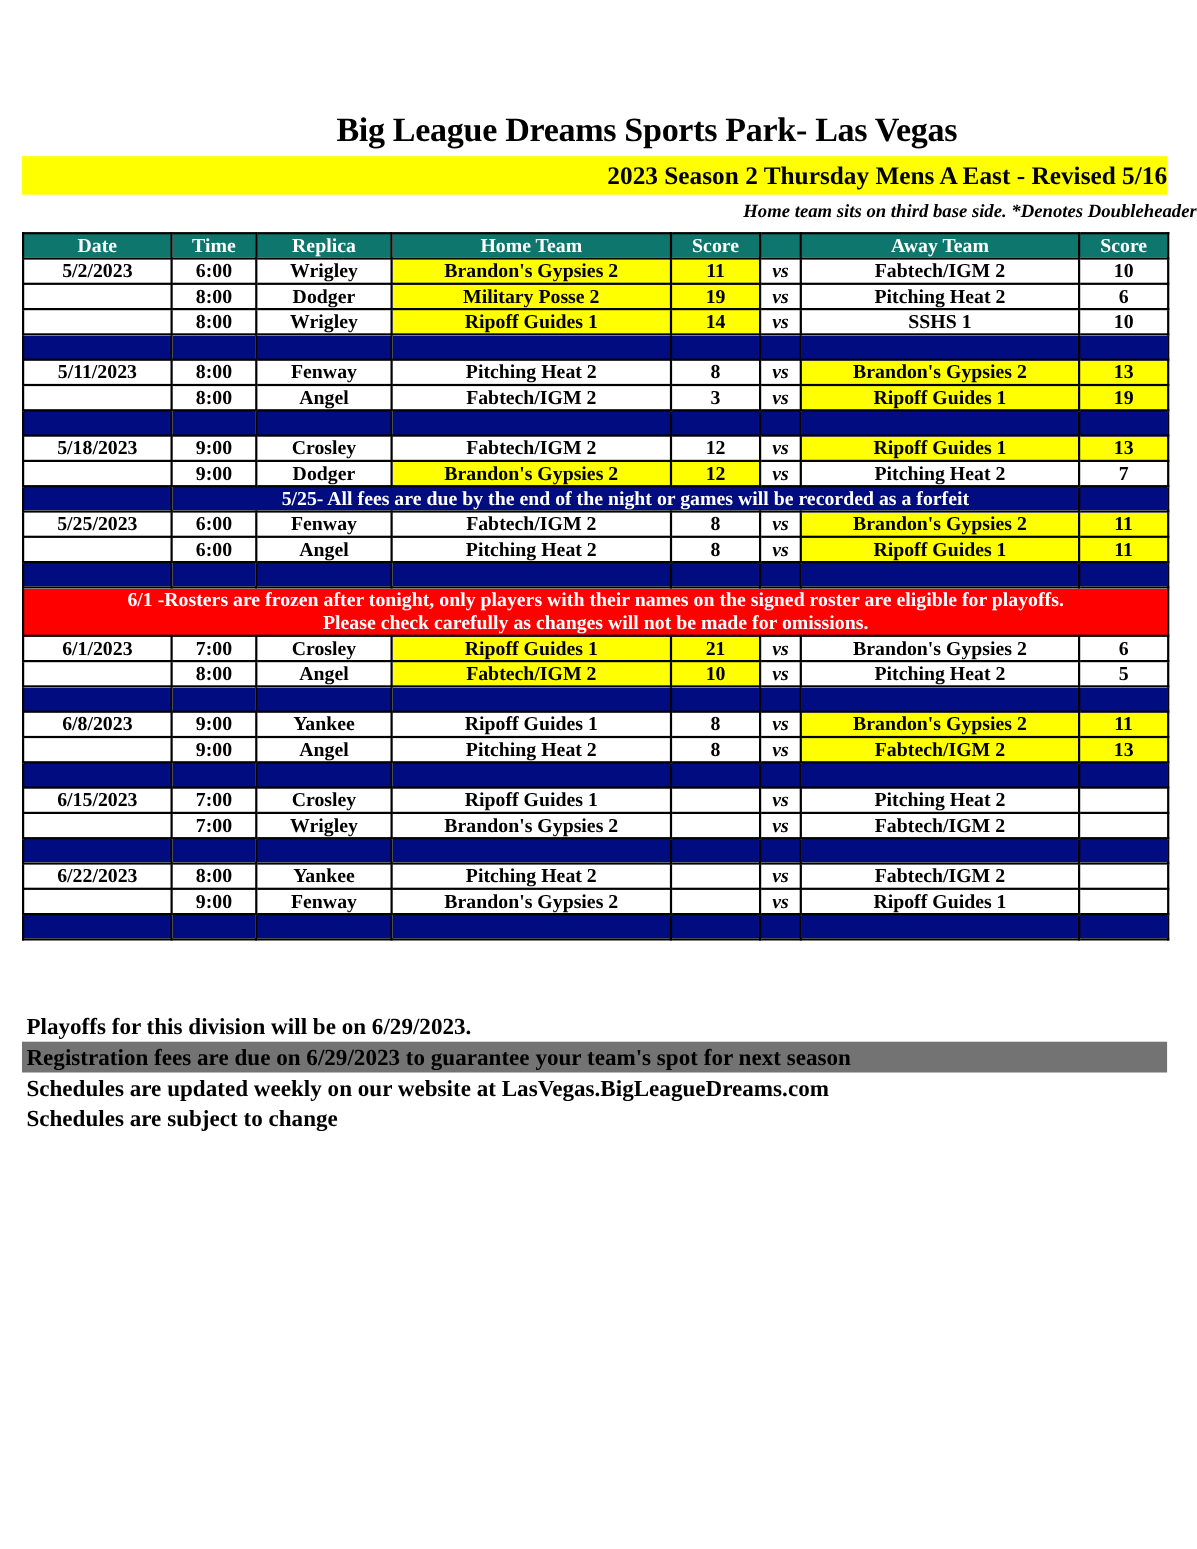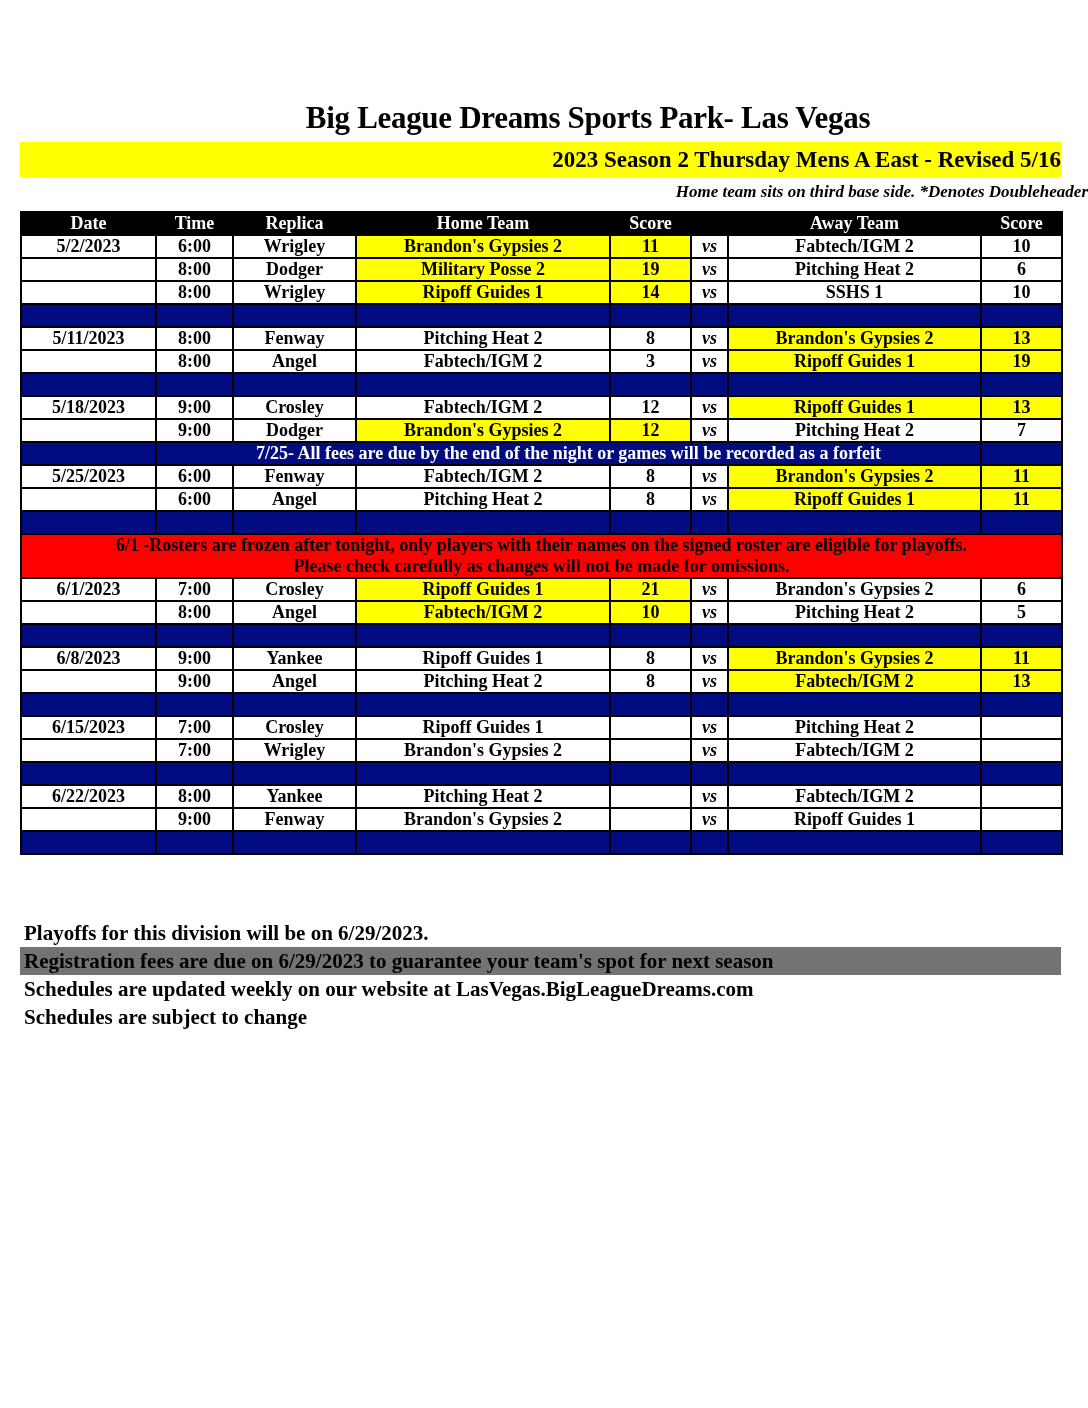--- a/index.html
+++ b/index.html
@@ -2,28 +2,28 @@
 <html><head>
   <meta charset="utf-8">
   <style>
     html, body { margin: 0; padding: 0; background: #ffffff; }
     body { width: 1088px; height: 1408px; position: relative; font-family: "Liberation Serif", serif; color: #000; }
     .title { position: absolute; top: 100px; left: 0; width: 1088px; text-align: center; font-size: 31px; font-weight: bold; letter-spacing: -0.3px; padding-left: 44px; }
     .subtitle { position: absolute; top: 142px; left: 20px; width: 1041px; height: 35px; background: #ffff00; text-align: right; font-size: 23px; font-weight: bold; line-height: 35px; }
     .note { position: absolute; top: 182px; left: 0; width: 1088px; text-align: right; font-size: 17px; font-weight: bold; font-style: italic; }
     table.sched { position: absolute; top: 211px; left: 20px; width: 1041px; border-collapse: collapse; table-layout: fixed; }
     table.sched td, table.sched th { border: 2px solid #000; padding: 0; height: 21px; font-size: 18px; font-weight: bold; text-align: center; line-height: 21px; white-space: nowrap; overflow: hidden; }
-    table.sched th { background: #000000; color: #ffffff; font-weight: bold; border-color: #000; }
+    table.sched th { background: #0f766e; color: #ffffff; font-weight: bold; border-color: #000; }
     .w { background: #ffffff; }
     .y { background: #ffff00; }
     .b { background: #000c80; }
     tr.sep td { background: #000c80; height: 21px; }
     td.vs { text-align: left; padding-left: 8px; font-style: italic; font-size: 15px; }
     td.notice-blue { background: #000c80; color: #ffffff; font-size: 18px; }
-    td.notice-red { background: #ff0000; color: #000000; font-size: 18px; line-height: 24px; white-space: normal; height: 48px; }
+    td.notice-red { background: #ff0000; color: #ffffff; font-size: 18px; line-height: 24px; white-space: normal; height: 48px; }
     .footer { position: absolute; left: 20px; width: 1041px; font-size: 21px; font-weight: bold; padding-left: 4px; box-sizing: border-box; }
     .f1 { top: 921px; }
     .f2 { top: 947px; background: #737373; height: 28px; line-height: 28px; }
     .f3 { top: 977px; }
     .f4 { top: 1005px; }
   </style>
 </head>
 <body>
 
 <div class="title">Big League Dreams Sports Park- Las Vegas</div>
@@ -139,21 +139,21 @@
         <td class="w">9:00</td>
         <td class="w">Dodger</td>
         <td class="y">Brandon's Gypsies 2</td>
         <td class="y">12</td>
         <td class="w vs">vs</td>
         <td class="w">Pitching Heat 2</td>
         <td class="w">7</td>
       </tr>
       <tr>
         <td class="b"></td>
-        <td class="notice-blue" colspan="6">7/25- All fees are due by the end of the night or games will be recorded as a forfeit</td>
+        <td class="notice-blue" colspan="6">5/25- All fees are due by the end of the night or games will be recorded as a forfeit</td>
         <td class="b"></td>
       </tr>
       <tr>
         <td class="w">5/25/2023</td>
         <td class="w">6:00</td>
         <td class="w">Fenway</td>
         <td class="w">Fabtech/IGM 2</td>
         <td class="w">8</td>
         <td class="w vs">vs</td>
         <td class="y">Brandon's Gypsies 2</td>

